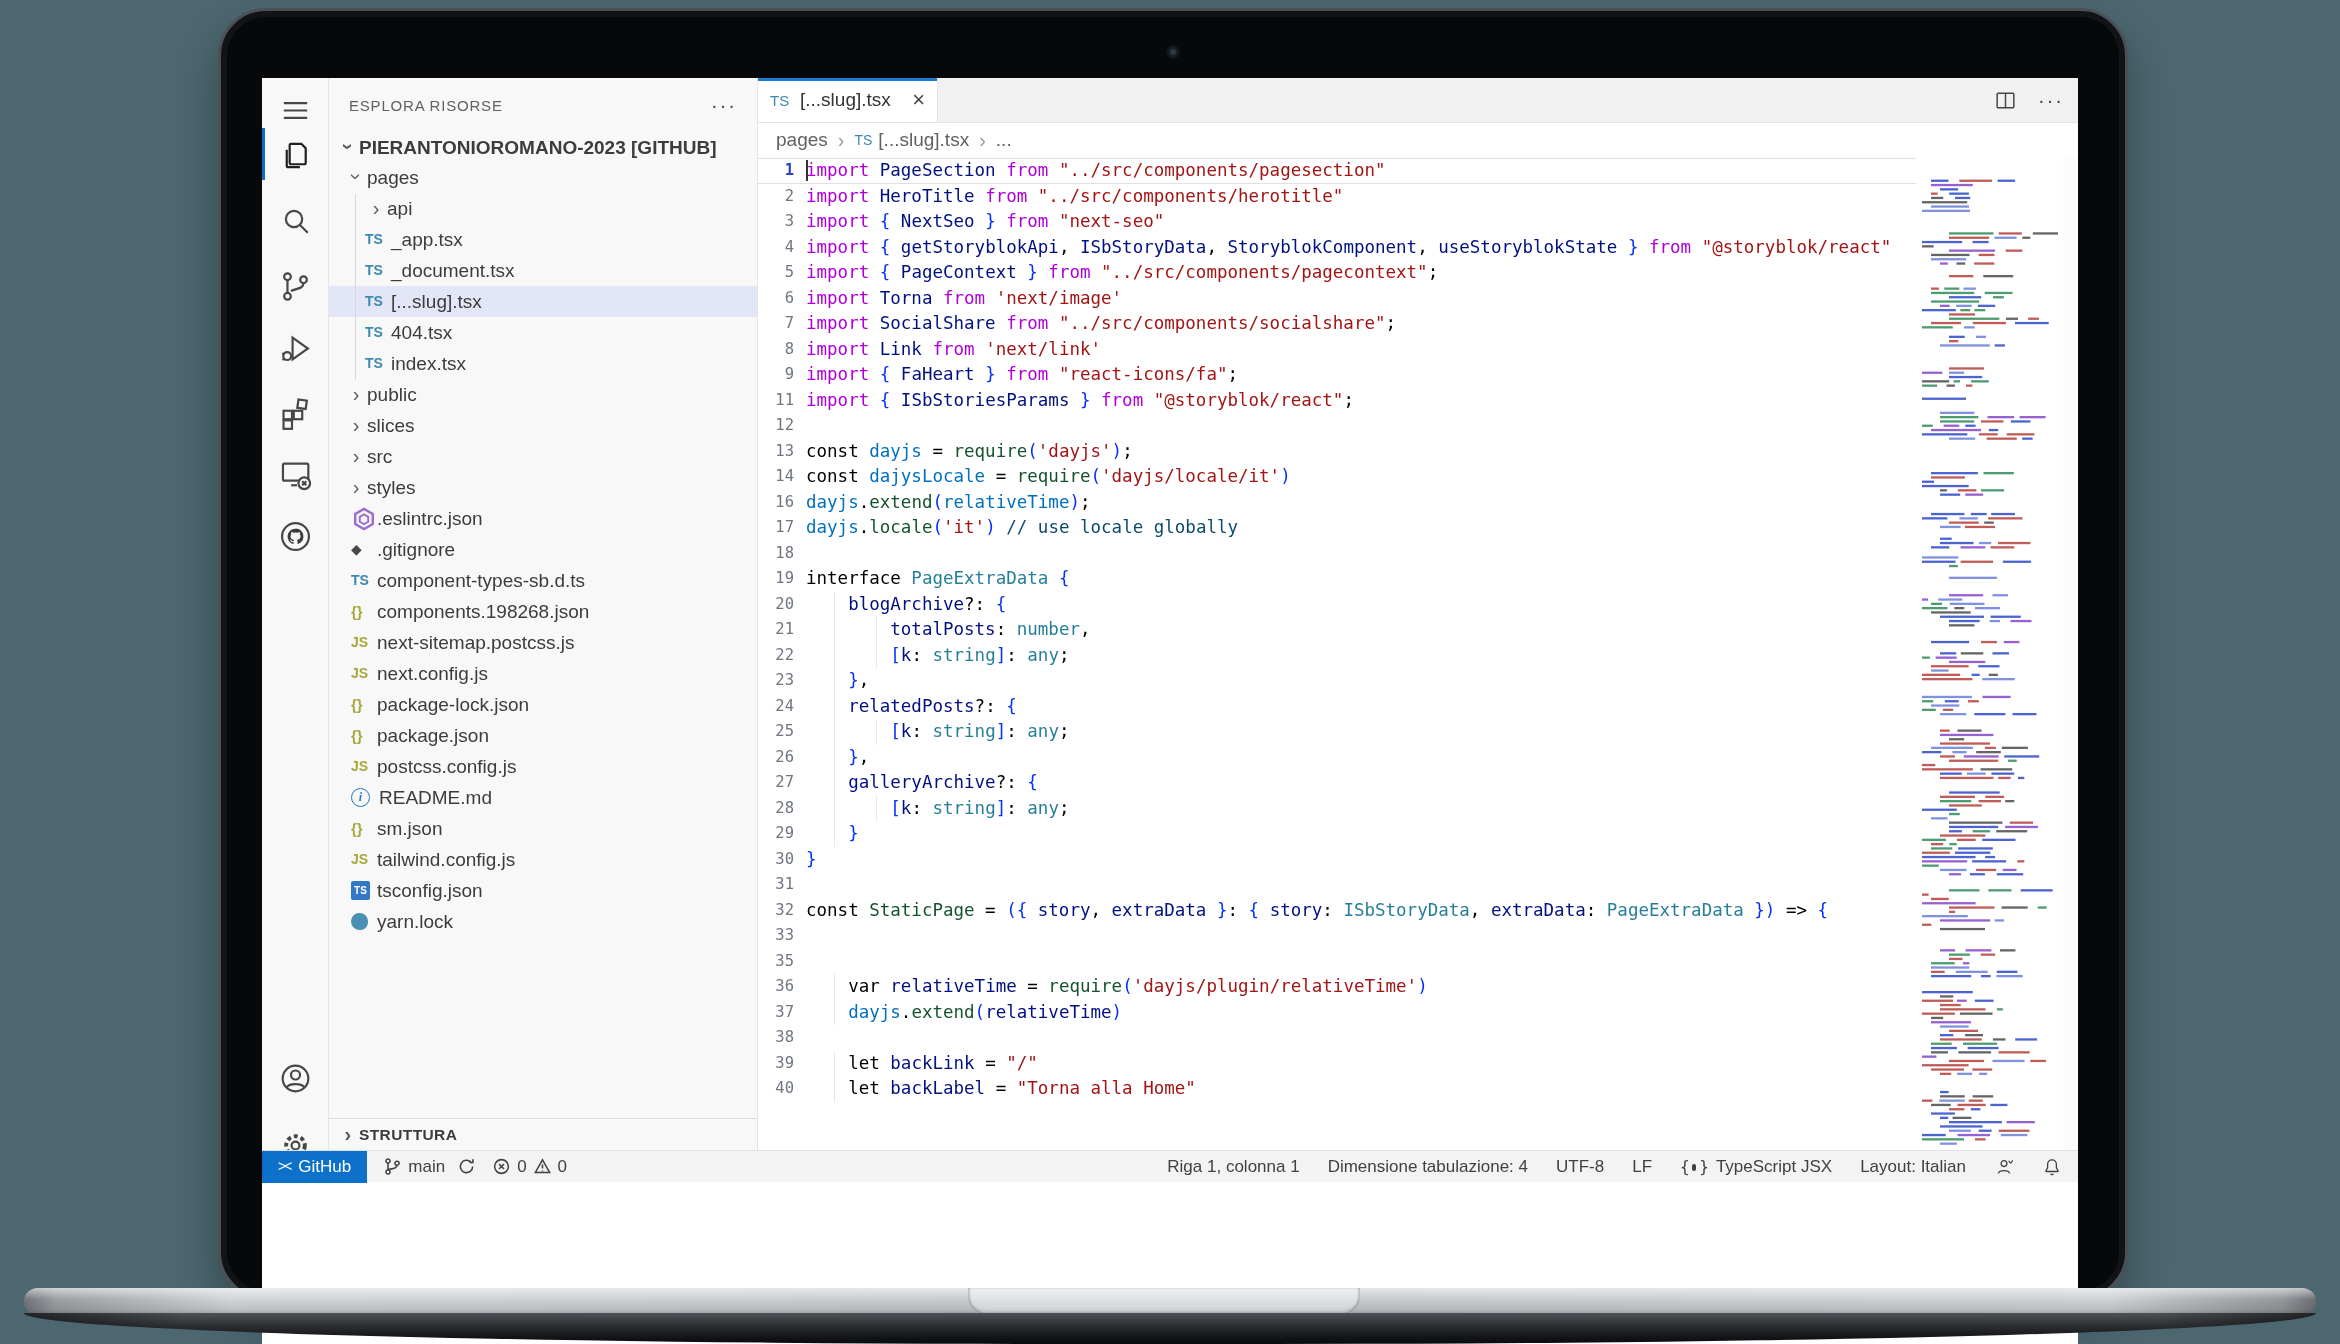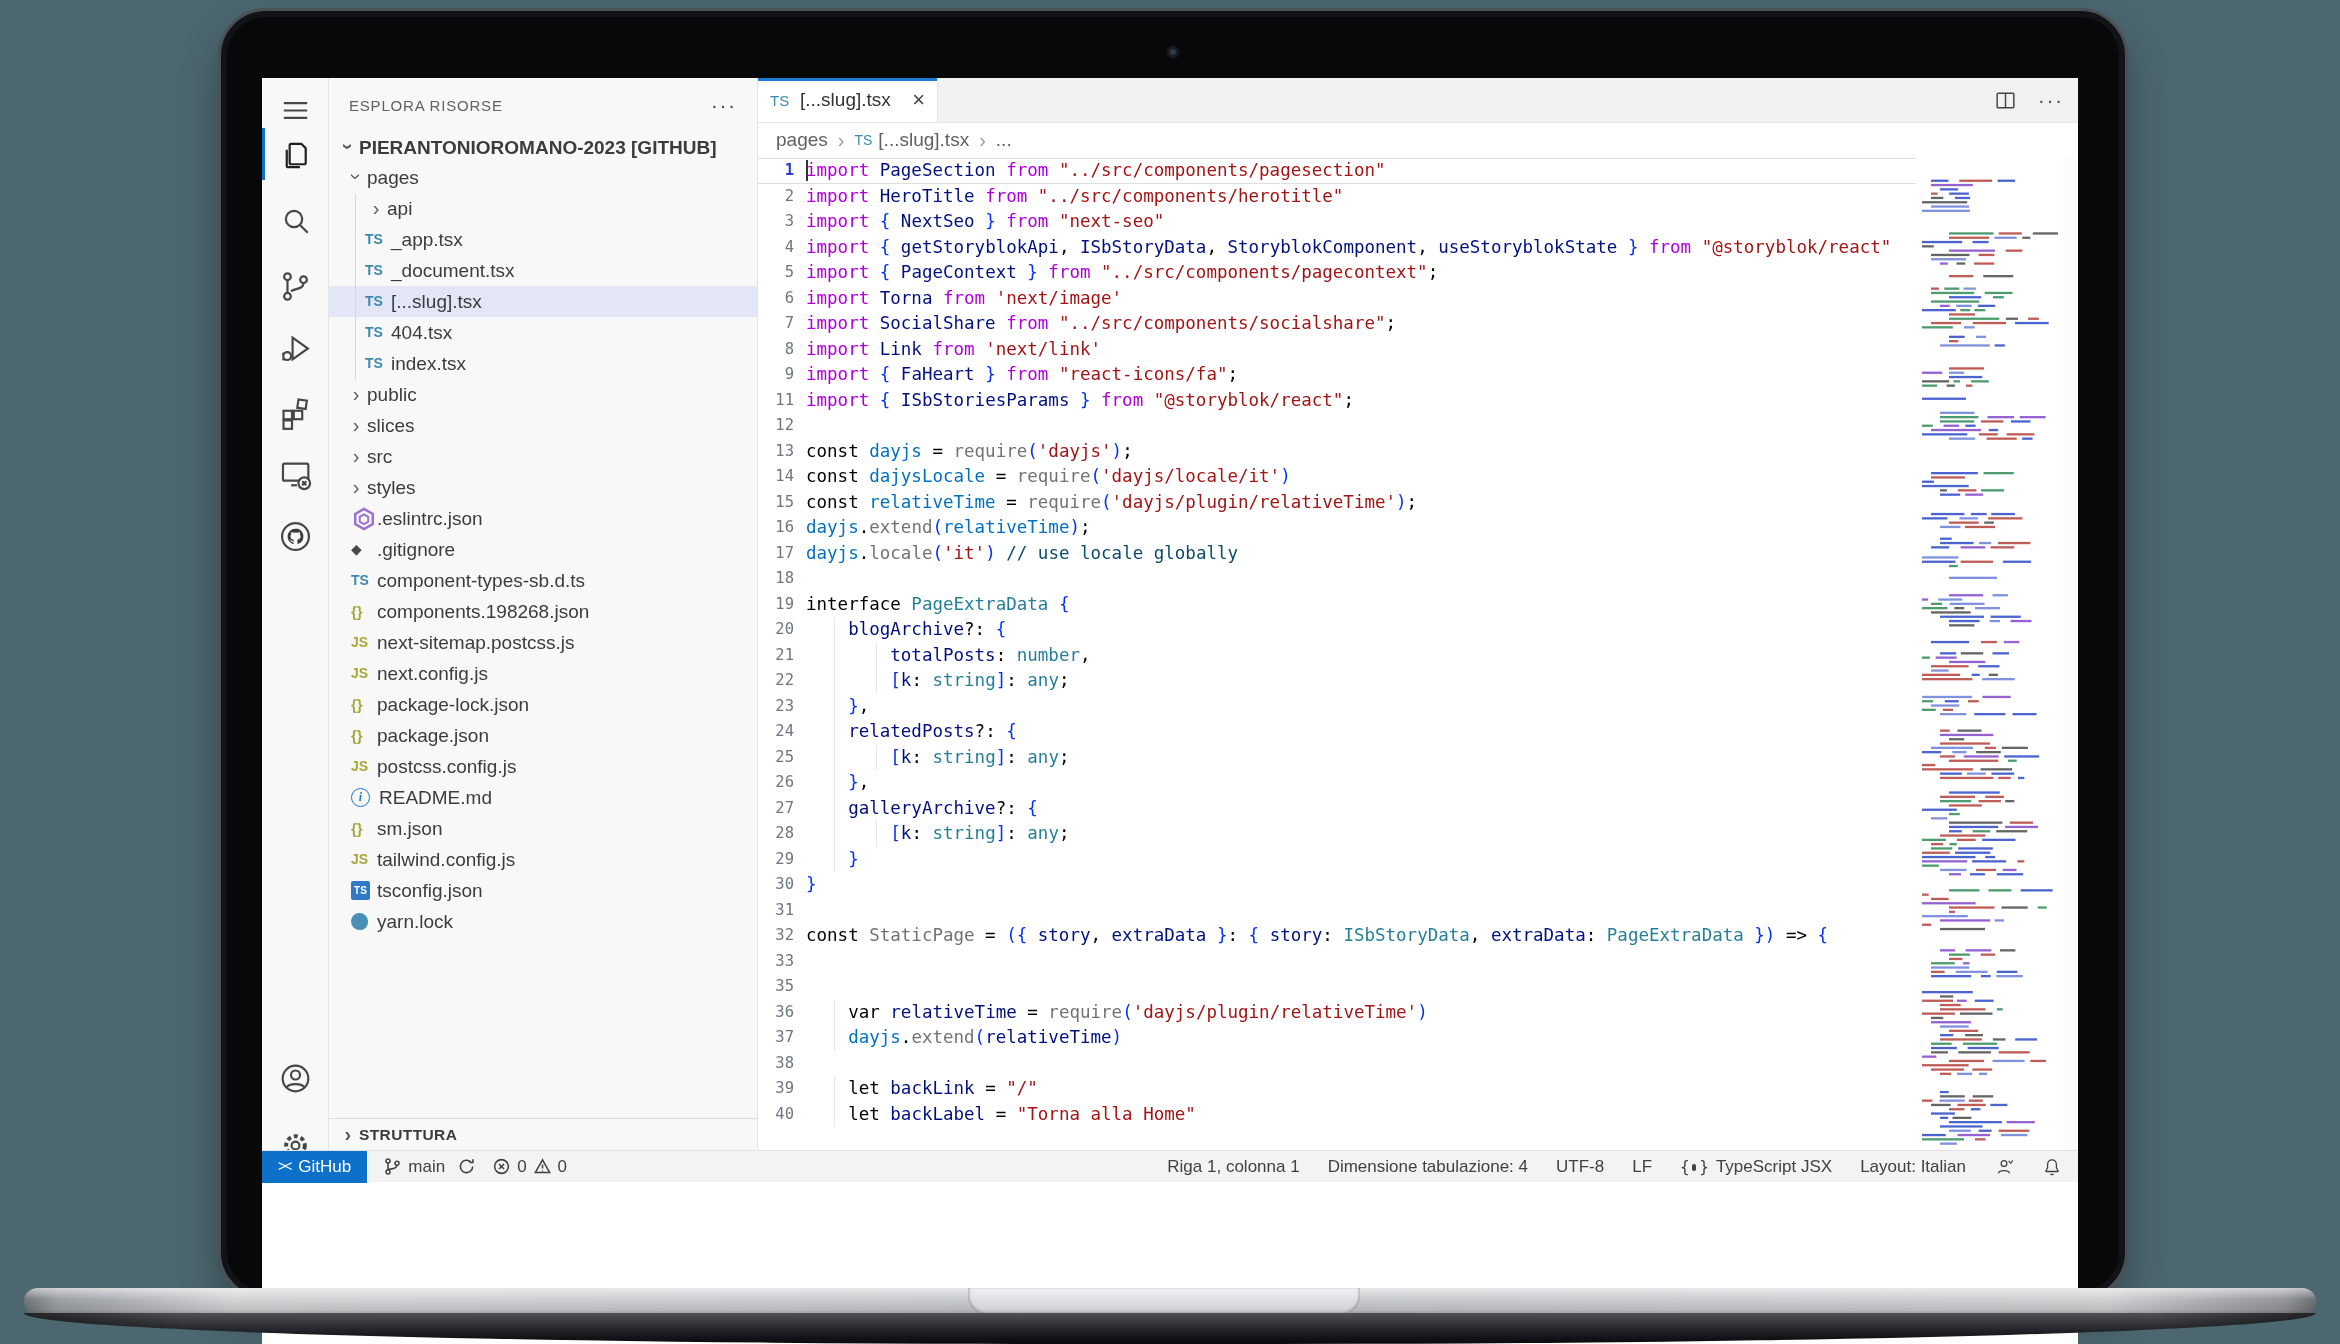--- a/index.html
+++ b/index.html
@@ -73,21 +73,21 @@
   .lines{position:absolute;left:0;top:0;width:1158px;height:1024px;overflow:hidden;
          font-family:"DejaVu Sans Mono","Liberation Mono",monospace;font-size:17.5px;}
   .cl{position:relative;height:25.5px;line-height:25.5px;white-space:pre;}
   .cl.cur{box-shadow:inset 0 1px 0 #e0e0e0, inset 0 -1px 0 #e0e0e0;}
   .ln{position:absolute;left:0;top:0;width:36px;text-align:right;color:#6e7681;font-size:15.5px;}
   .cl.cur .ln{color:#2840c8;font-weight:bold;}
   .lc{position:absolute;left:48px;top:0;}
   .g{position:absolute;top:0;bottom:0;width:1px;background:#e7e7e7;}
   .caret{position:absolute;left:48px;top:2px;width:2px;height:21px;background:#333;}
   .tk-k{color:#AF00DB;} .tk-b{color:#000000;} .tk-v{color:#001080;} .tk-cv{color:#0070C1;}
-  .tk-f{color:#737373;} .tk-t{color:#267F99;} .tk-s{color:#A31515;} .tk-c{color:#0c4a6e;}
+  .tk-f{color:#14532d;} .tk-t{color:#267F99;} .tk-s{color:#A31515;} .tk-c{color:#0c4a6e;}
   .tk-p{color:#000000;} .tk-pb{color:#0431FA;}
   .minimap{position:absolute;left:1158px;top:0;width:147px;height:1024px;background:#fff;cursor:pointer;}
   .scrollzone{position:absolute;left:1305px;top:0;width:15px;height:1024px;background:#fcfcfc;}
   
   .sbarx{position:absolute;left:0;bottom:0;width:1816px;height:32px;background:#f3f3f3;border-top:1px solid #e1e1e1;
          display:flex;align-items:center;font-size:17px;color:#414141;box-sizing:border-box;}
   .remote{height:32px;background:#0d70c9;color:#fff;display:flex;align-items:center;padding:0 16px;gap:8px;cursor:pointer;}
   .remote .ric{font-size:14px;letter-spacing:-2px;transform:translateY(-1px);}
   .sgrp{display:flex;align-items:center;gap:6px;margin-left:16px;cursor:pointer;white-space:nowrap;}
   .sgrp svg{width:19px;height:19px;stroke:#414141;fill:none;stroke-width:1.3;}
@@ -341,21 +341,20 @@
               <div class="cl"><span class="ln">4</span><span class="lc"><span class="tk-k">import </span><span class="tk-pb">{ </span><span class="tk-v">getStoryblokApi</span><span class="tk-p">, </span><span class="tk-v">ISbStoryData</span><span class="tk-p">, </span><span class="tk-v">StoryblokComponent</span><span class="tk-p">, </span><span class="tk-v">useStoryblokState</span><span class="tk-pb"> } </span><span class="tk-k">from </span><span class="tk-s">"@storyblok/react"</span></span></div>
               <div class="cl"><span class="ln">5</span><span class="lc"><span class="tk-k">import </span><span class="tk-pb">{ </span><span class="tk-v">PageContext</span><span class="tk-pb"> } </span><span class="tk-k">from </span><span class="tk-s">"../src/components/pagecontext"</span><span class="tk-p">;</span></span></div>
               <div class="cl"><span class="ln">6</span><span class="lc"><span class="tk-k">import </span><span class="tk-v">Torna </span><span class="tk-k">from </span><span class="tk-s">'next/image'</span></span></div>
               <div class="cl"><span class="ln">7</span><span class="lc"><span class="tk-k">import </span><span class="tk-v">SocialShare </span><span class="tk-k">from </span><span class="tk-s">"../src/components/socialshare"</span><span class="tk-p">;</span></span></div>
               <div class="cl"><span class="ln">8</span><span class="lc"><span class="tk-k">import </span><span class="tk-v">Link </span><span class="tk-k">from </span><span class="tk-s">'next/link'</span></span></div>
               <div class="cl"><span class="ln">9</span><span class="lc"><span class="tk-k">import </span><span class="tk-pb">{ </span><span class="tk-v">FaHeart</span><span class="tk-pb"> } </span><span class="tk-k">from </span><span class="tk-s">"react-icons/fa"</span><span class="tk-p">;</span></span></div>
               <div class="cl"><span class="ln">11</span><span class="lc"><span class="tk-k">import </span><span class="tk-pb">{ </span><span class="tk-v">ISbStoriesParams</span><span class="tk-pb"> } </span><span class="tk-k">from </span><span class="tk-s">"@storyblok/react"</span><span class="tk-p">;</span></span></div>
               <div class="cl"><span class="ln">12</span><span class="lc"></span></div>
               <div class="cl"><span class="ln">13</span><span class="lc"><span class="tk-b">const </span><span class="tk-cv">dayjs</span><span class="tk-p"> = </span><span class="tk-f">require</span><span class="tk-pb">(</span><span class="tk-s">'dayjs'</span><span class="tk-pb">)</span><span class="tk-p">;</span></span></div>
               <div class="cl"><span class="ln">14</span><span class="lc"><span class="tk-b">const </span><span class="tk-cv">dajysLocale</span><span class="tk-p"> = </span><span class="tk-f">require</span><span class="tk-pb">(</span><span class="tk-s">'dayjs/locale/it'</span><span class="tk-pb">)</span></span></div>
-              <div class="cl"><span class="ln">15</span><span class="lc"><span class="tk-b">const </span><span class="tk-cv">relativeTime</span><span class="tk-p"> = </span><span class="tk-f">require</span><span class="tk-pb">(</span><span class="tk-s">'dayjs/plugin/relativeTime'</span><span class="tk-pb">)</span><span class="tk-p">;</span></span></div>
               <div class="cl"><span class="ln">16</span><span class="lc"><span class="tk-cv">dayjs</span><span class="tk-p">.</span><span class="tk-f">extend</span><span class="tk-pb">(</span><span class="tk-cv">relativeTime</span><span class="tk-pb">)</span><span class="tk-p">;</span></span></div>
               <div class="cl"><span class="ln">17</span><span class="lc"><span class="tk-cv">dayjs</span><span class="tk-p">.</span><span class="tk-f">locale</span><span class="tk-pb">(</span><span class="tk-s">'it'</span><span class="tk-pb">)</span><span class="tk-p"> </span><span class="tk-c">// use locale globally</span></span></div>
               <div class="cl"><span class="ln">18</span><span class="lc"></span></div>
               <div class="cl"><span class="ln">19</span><span class="lc"><span class="tk-b">interface </span><span class="tk-t">PageExtraData </span><span class="tk-pb">{</span></span></div>
               <div class="cl"><span class="ln">20</span><span class="lc"><span class="tk-p">    </span><span class="tk-v">blogArchive</span><span class="tk-p">?: </span><span class="tk-pb">{</span></span><i class="g" style="left:76px"></i></div>
               <div class="cl"><span class="ln">21</span><span class="lc"><span class="tk-p">        </span><span class="tk-v">totalPosts</span><span class="tk-p">: </span><span class="tk-t">number</span><span class="tk-p">,</span></span><i class="g" style="left:76px"></i><i class="g" style="left:118px"></i></div>
               <div class="cl"><span class="ln">22</span><span class="lc"><span class="tk-p">        </span><span class="tk-pb">[</span><span class="tk-v">k</span><span class="tk-p">: </span><span class="tk-t">string</span><span class="tk-pb">]</span><span class="tk-p">: </span><span class="tk-t">any</span><span class="tk-p">;</span></span><i class="g" style="left:76px"></i><i class="g" style="left:118px"></i></div>
               <div class="cl"><span class="ln">23</span><span class="lc"><span class="tk-p">    </span><span class="tk-pb">}</span><span class="tk-p">,</span></span><i class="g" style="left:76px"></i></div>
               <div class="cl"><span class="ln">24</span><span class="lc"><span class="tk-p">    </span><span class="tk-v">relatedPosts</span><span class="tk-p">?: </span><span class="tk-pb">{</span></span><i class="g" style="left:76px"></i></div>
               <div class="cl"><span class="ln">25</span><span class="lc"><span class="tk-p">        </span><span class="tk-pb">[</span><span class="tk-v">k</span><span class="tk-p">: </span><span class="tk-t">string</span><span class="tk-pb">]</span><span class="tk-p">: </span><span class="tk-t">any</span><span class="tk-p">;</span></span><i class="g" style="left:76px"></i><i class="g" style="left:118px"></i></div>

